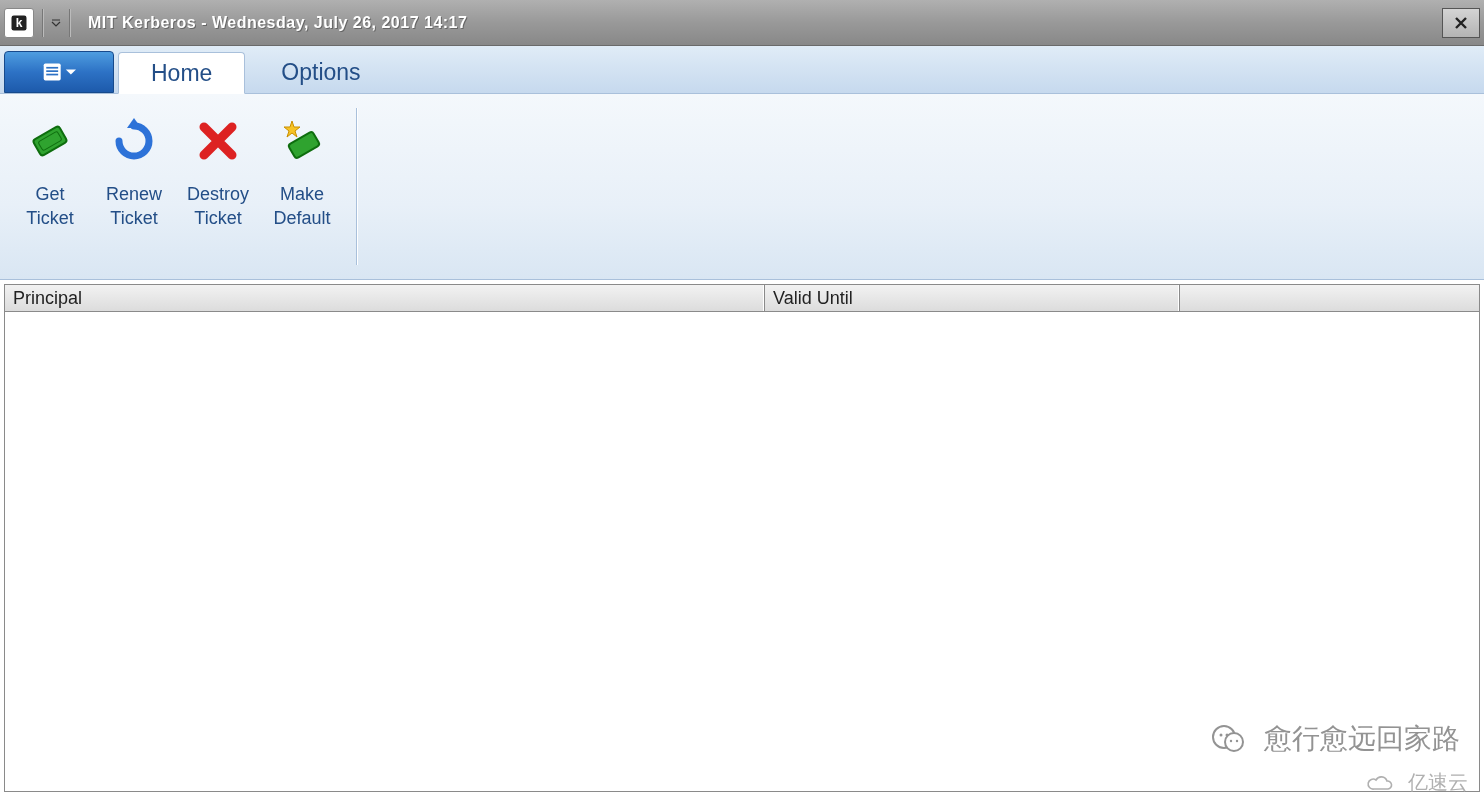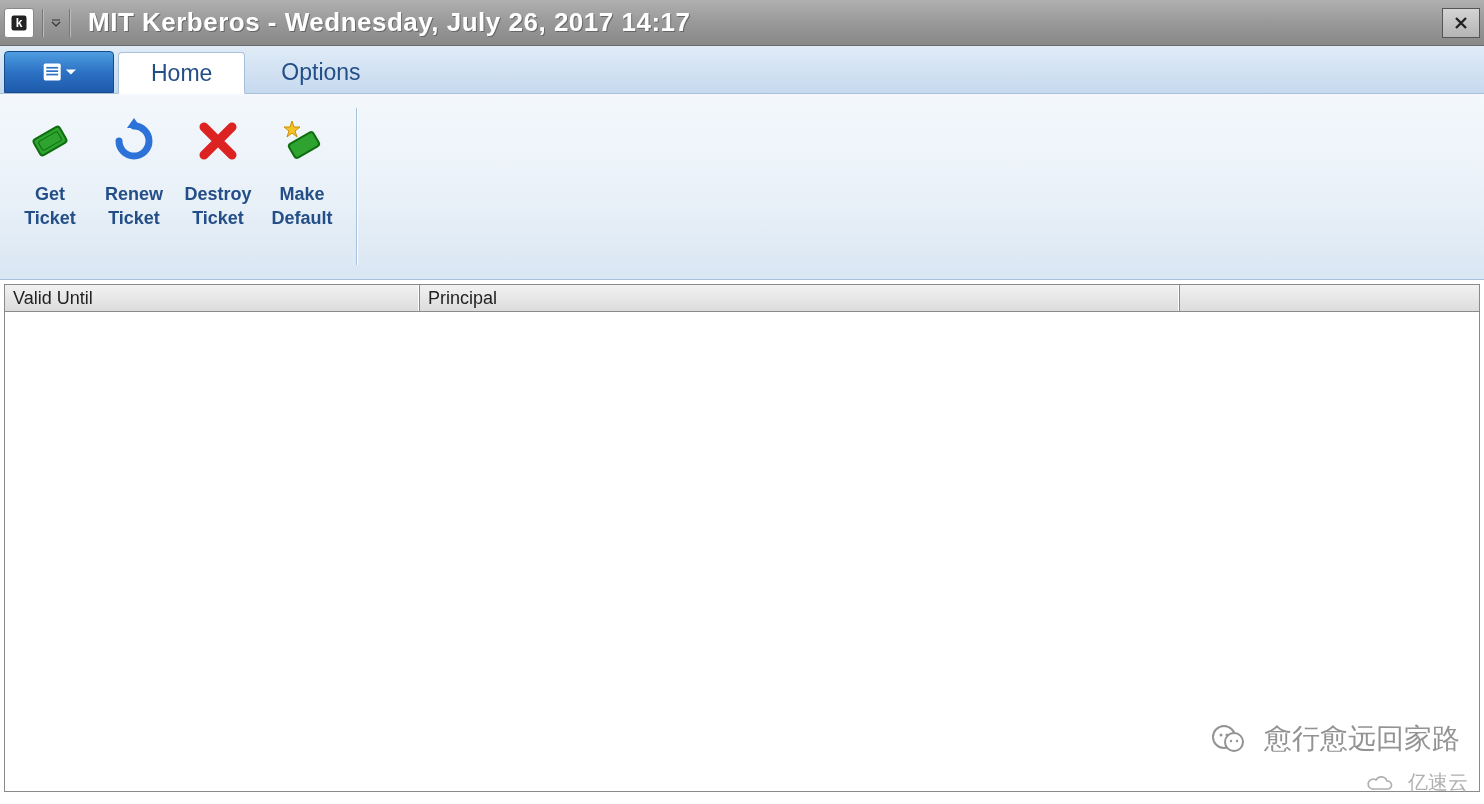--- a/index.html
+++ b/index.html
@@ -34,21 +34,21 @@
   margin: 0 4px;
   box-shadow: 1px 0 0 #bbb;
 }
 .qat-dropdown {
   width: 18px; height: 28px;
   display: flex; align-items: center; justify-content: center;
 }
 .qat-dropdown svg { width: 10px; height: 10px; }
 .title-text {
   color: #ffffff;
-  font-size: 26px;
+  font-size: 16px;
   font-weight: bold;
   margin-left: 14px;
   text-shadow: 1px 1px 0 #666;
   letter-spacing: 0.5px;
 }
 .titlebar-spacer { flex: 1; }
 .close-btn {
   width: 38px; height: 30px;
   background: linear-gradient(to bottom,#d4d4d4,#b4b4b4);
   border: 1px solid #555;
@@ -93,21 +93,20 @@
   height: 186px;
   background: linear-gradient(to bottom, #f4f8fc 0%, #e8f0f8 60%, #d9e6f3 100%);
   border-bottom: 1px solid #a9c0db;
   display: flex;
   align-items: stretch;
   padding: 6px 6px 6px 6px;
 }
 .ribbon-group {
   display: flex;
   padding: 2px 2px;
-  font-weight: bold;
 }
 .ribbon-sep {
   width: 1px;
   background: #a9c0db;
   margin: 8px 10px;
   box-shadow: 1px 0 0 #fff;
 }
 .ribbon-btn {
   width: 84px;
   display: flex;
@@ -268,25 +267,25 @@
       <div class="label">Make
 Default</div>
     </div>
   </div>
 
   <div class="ribbon-sep"></div>
 
 </div>
 
 <div class="table-header">
+  <div class="th c0">
+      <span>Principal</span>
+    </div>
   <div class="th c1">
       <span>Valid Until</span>
-    </div>
-  <div class="th c0">
-      <span>Principal</span>
     </div>
   <div class="th c2">
       <span></span>
     </div>
 </div>
 <div class="table-body"></div>
 
 <div class="watermark1">
   <svg width="34" height="34" viewBox="0 0 34 34">
     <circle cx="13" cy="15" r="11" fill="none" stroke="#888" stroke-width="2"></circle>

